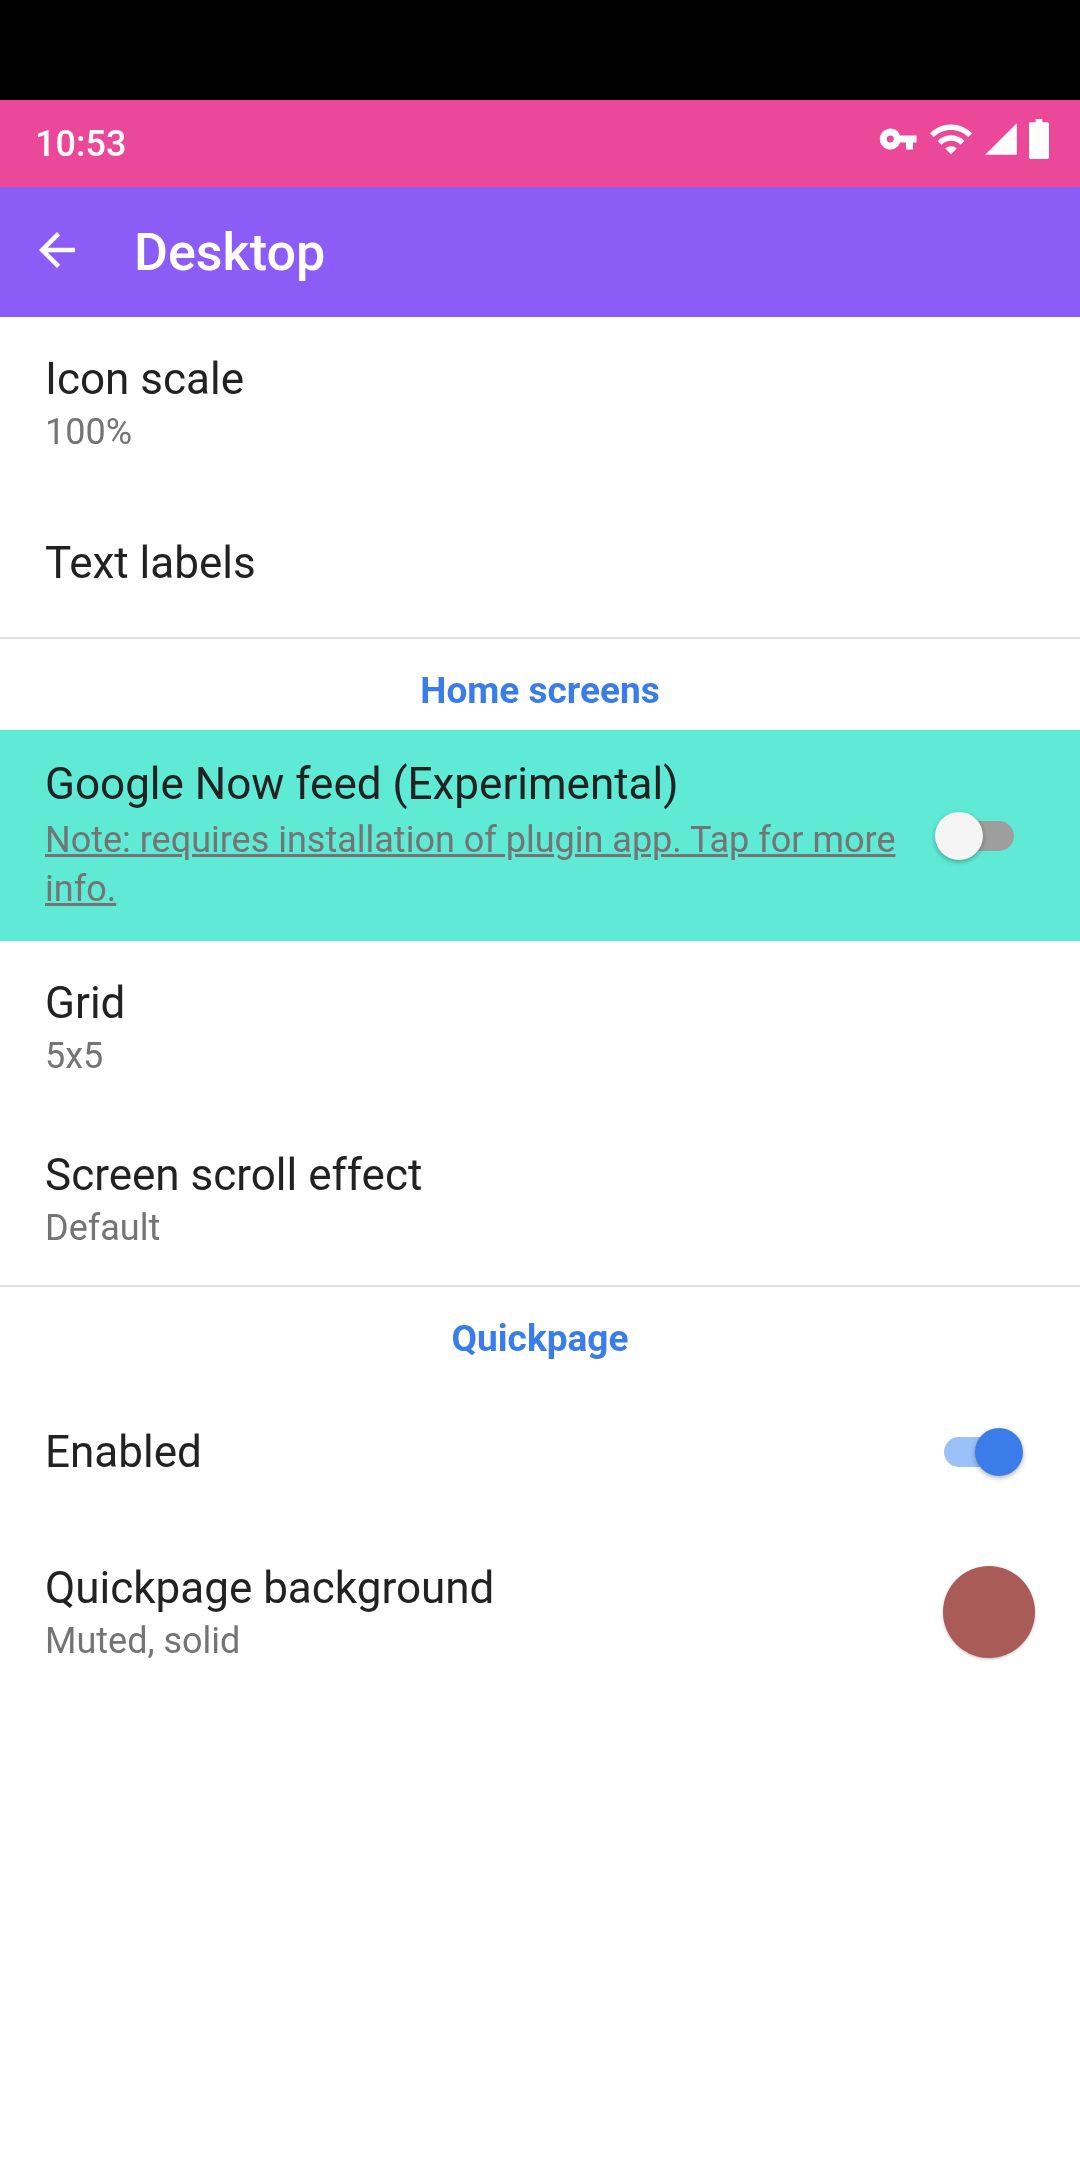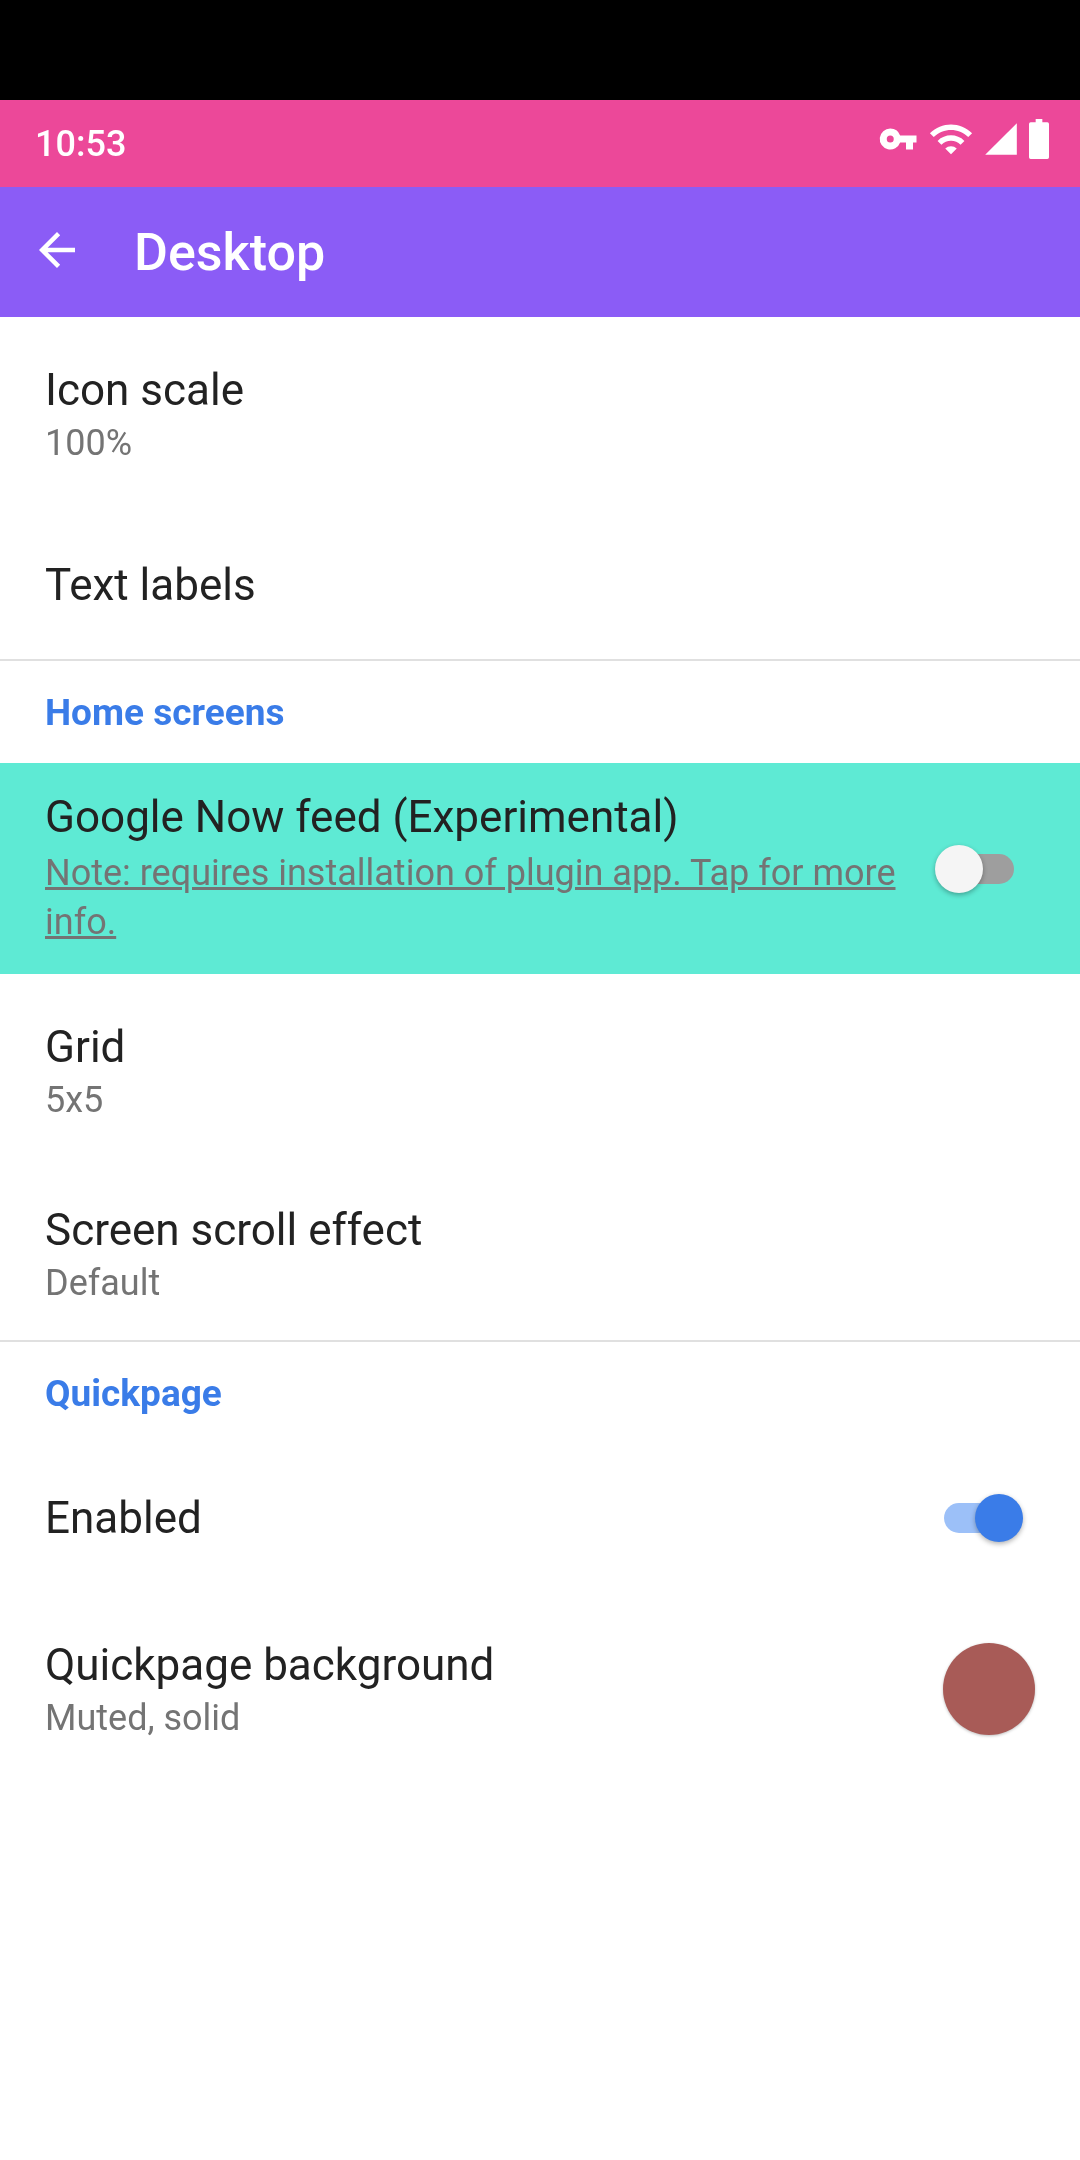--- a/index.html
+++ b/index.html
@@ -63,21 +63,20 @@
     
     .list {
       flex: 1;
       overflow: hidden;
     }
     .list-item {
       padding: 36px 45px;
       display: flex;
       align-items: center;
       justify-content: flex-start;
-      margin-top: 11px;
     }
     .list-item.tall {
       padding: 48px 45px;
     }
     .list-item.highlight {
       background: #5eead4;
       padding: 28px 45px 28px 45px;
     }
     .item-text {
       flex: 1;
@@ -95,20 +94,21 @@
     .divider {
       height: 2px;
       background: #e0e0e0;
       width: 100%;
     }
     .section-header {
       padding: 30px 45px 18px 45px;
       font-size: 37px;
       font-weight: 700;
       color: #3a7ce8;
+      text-align: center;
     }
 
     
     .switch {
       width: 88px;
       height: 48px;
       position: relative;
       flex-shrink: 0;
       margin-right: 12px;
     }

